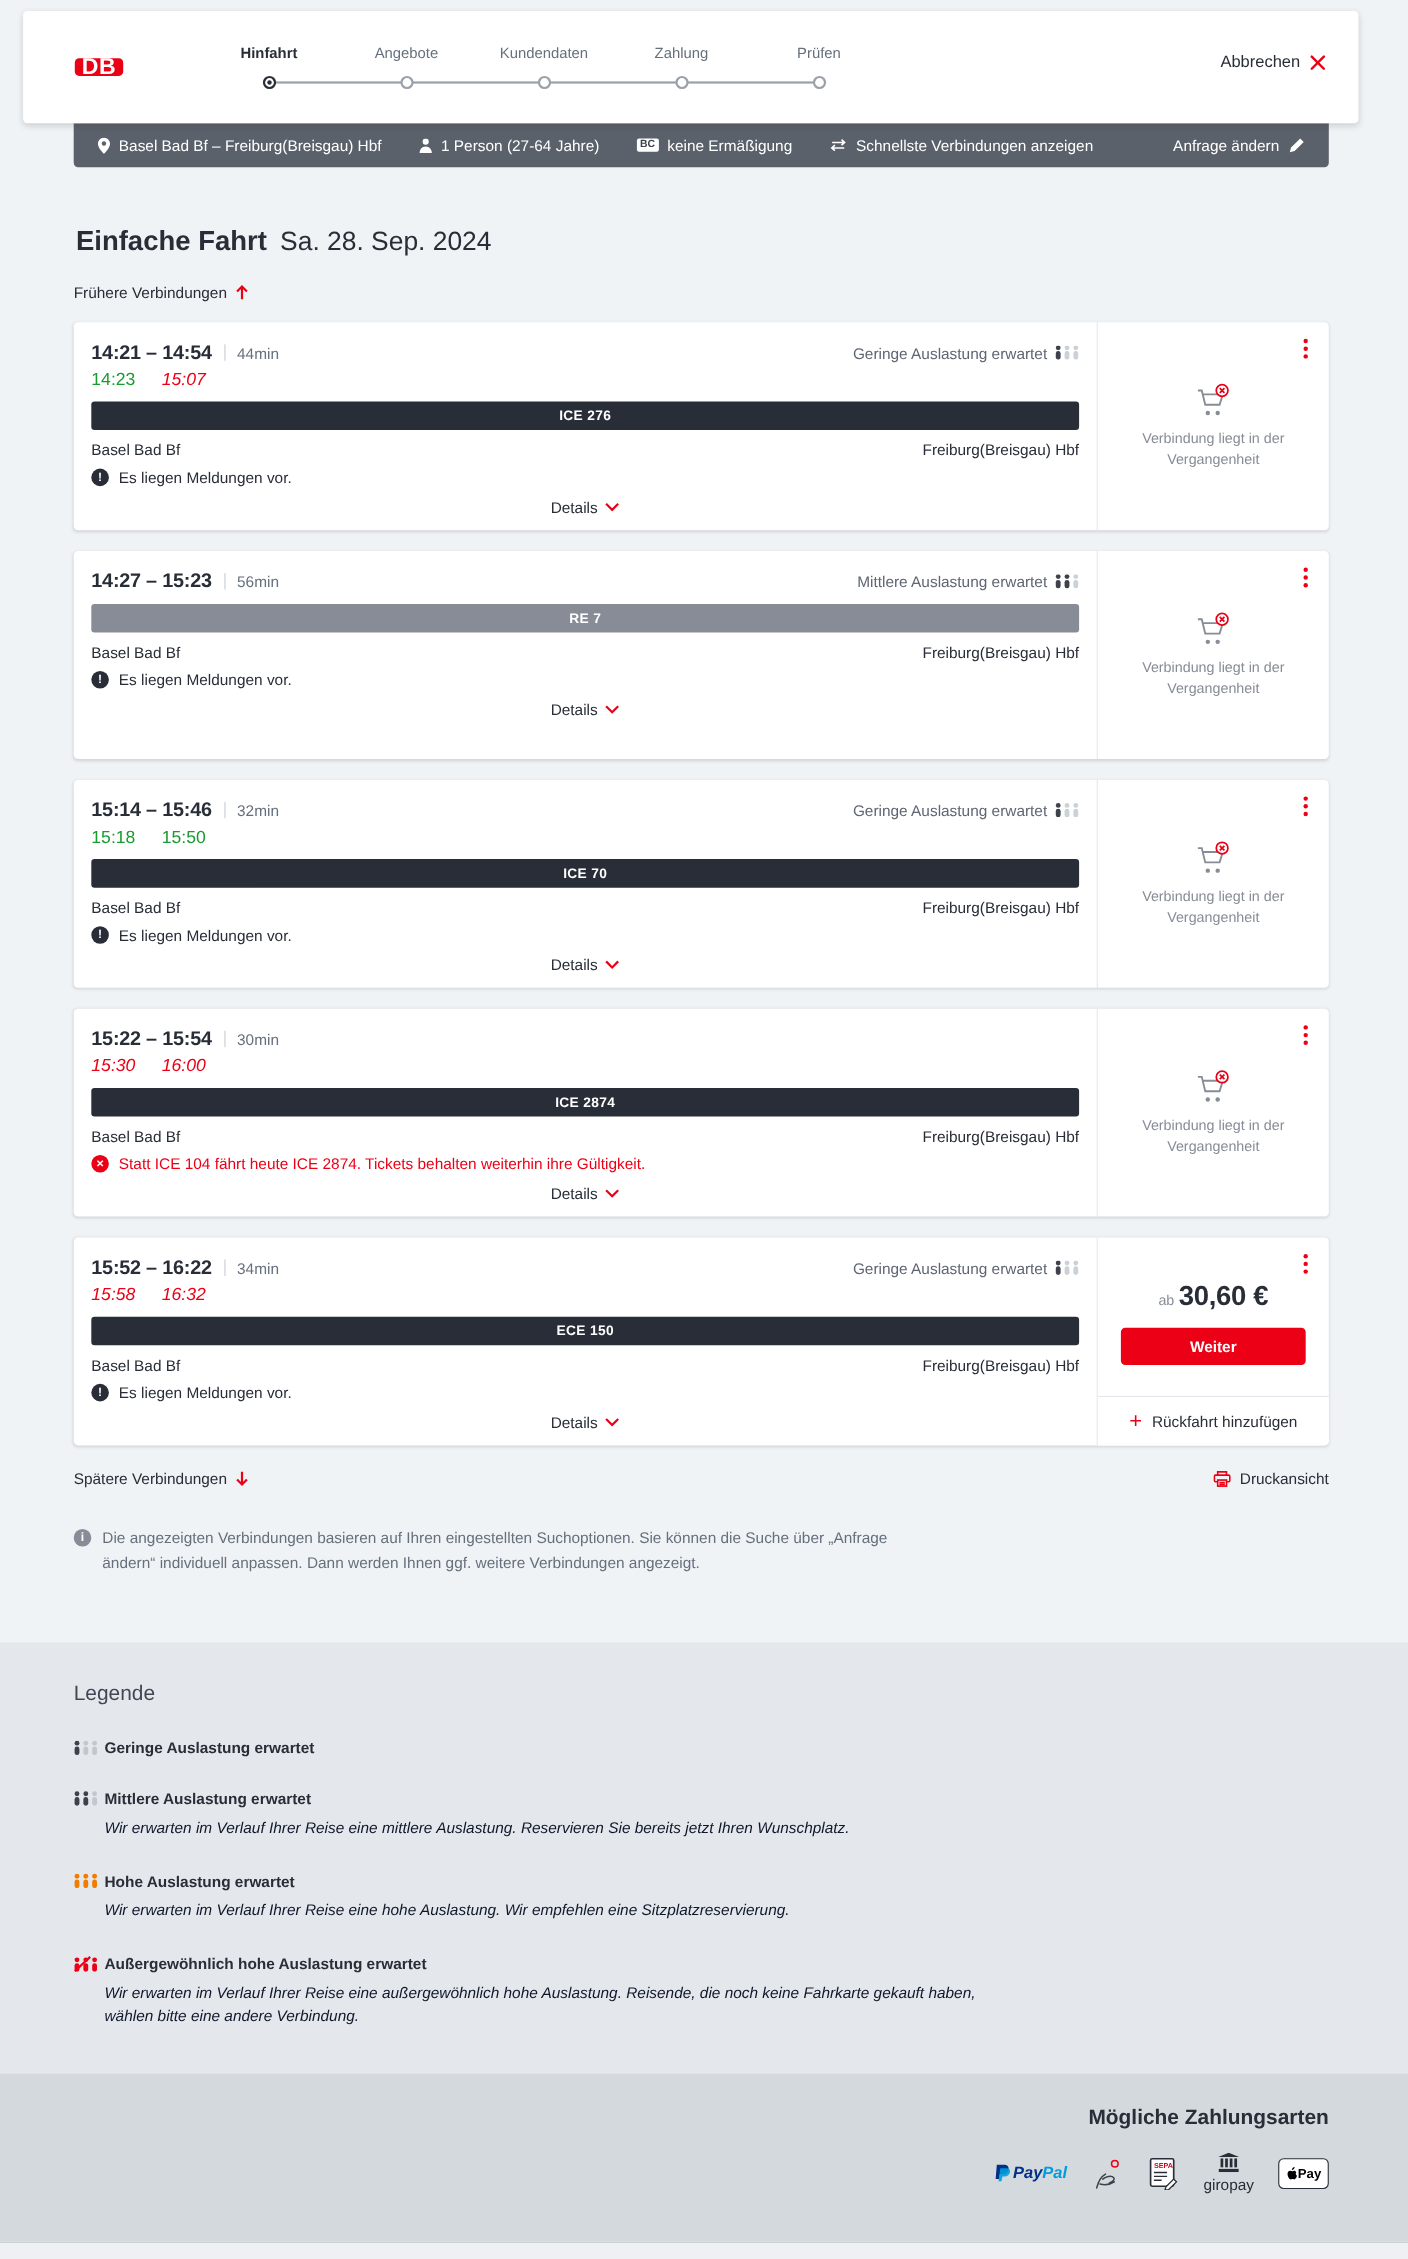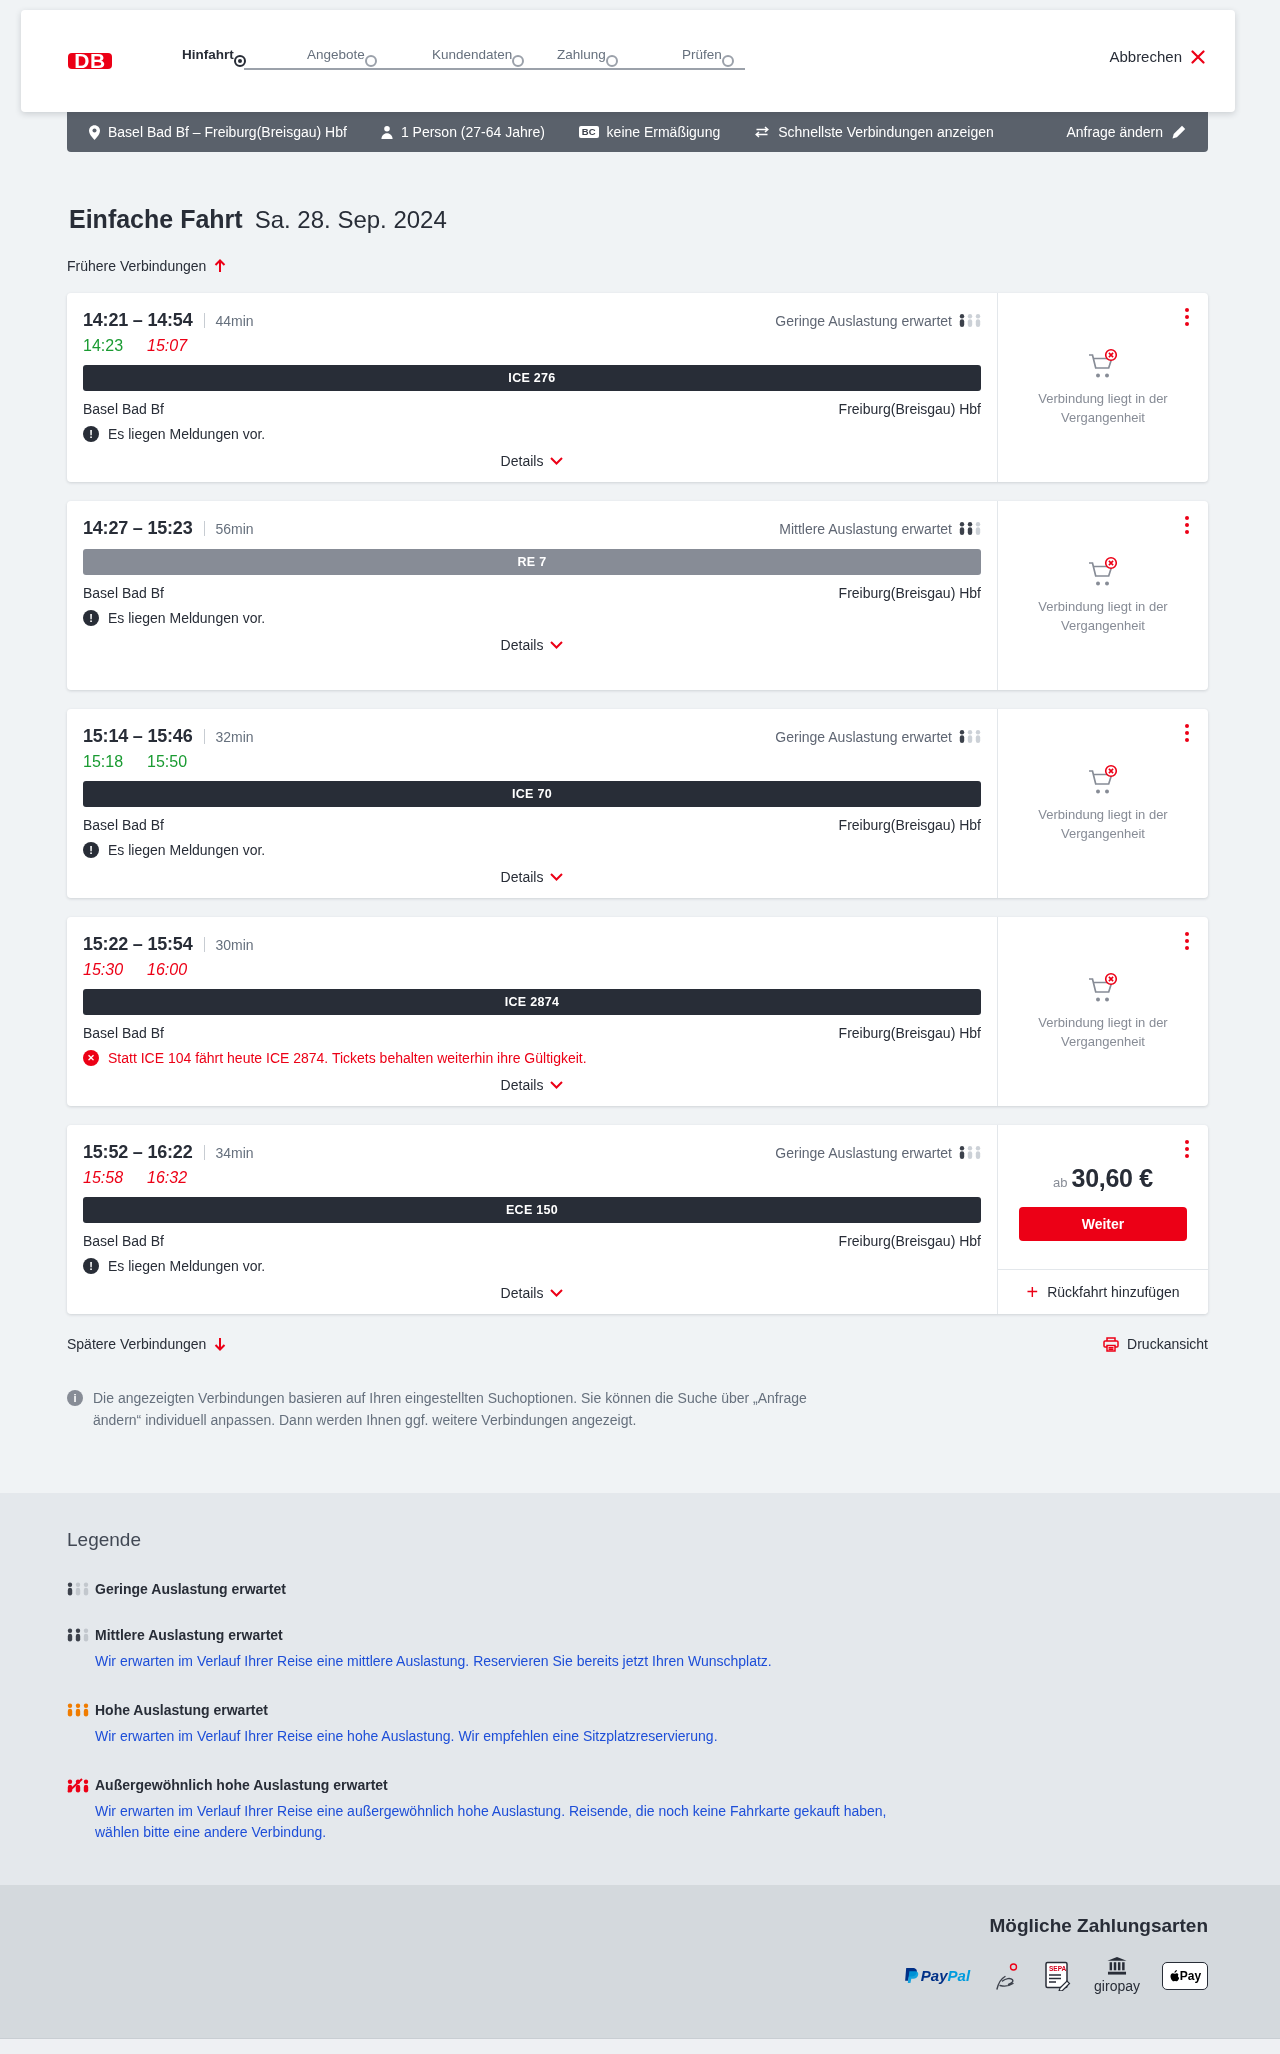--- a/index.html
+++ b/index.html
@@ -23,21 +23,21 @@
     margin-left: 47px; width: 44px; height: 16px; background: #ec0016;
     border-radius: 4px; color: #fff; font-weight: 800; font-size: 21px;
     display: flex; align-items: center; justify-content: center;
     letter-spacing: 0.5px; font-style: normal;
   }
   .steps { margin-left: 70px; position: relative; display: flex; width: 625px; }
   .steps-line {
     position: absolute; left: 62px; right: 62px; bottom: 5px; height: 2px;
     background: #9ba1aa;
   }
-  .step { width: 125px; display: flex; align-items: center; cursor: pointer; }
+  .step { width: 125px; display: flex; flex-direction: column; align-items: center; cursor: pointer; }
   .step-label { font-size: 13.5px; color: #66707d; margin-bottom: 13px; }
   .step.active .step-label { color: #282d37; font-weight: 700; }
   .step-dot {
     width: 12px; height: 12px; border-radius: 50%; background: #fff;
     border: 2px solid #9ba1aa; position: relative; z-index: 1;
   }
   .step.active .step-dot { border-color: #282d37; }
   .step.active .step-dot::after {
     content:""; position:absolute; left:2px; top:2px; width:4px; height:4px;
     border-radius:50%; background:#282d37;
@@ -143,21 +143,21 @@
     font-size: 11px; font-weight: 700; font-style: normal; display: inline-flex;
     align-items: center; justify-content: center; flex: 0 0 16px; margin-top: 2px;
   }
 
   
   .legend-section { background: #e4e8ec; padding: 36px 0 42px; }
   .legend-title { font-size: 19px; font-weight: 400; color: #414854; }
   .legend-item { position: relative; padding-left: 28px; margin-top: 30px; }
   .legend-item .licon { position: absolute; left: 0; top: 1px; }
   .legend-label { font-size: 14px; font-weight: 700; color: #282d37; }
-  .legend-desc { font-size: 14px; color: #1d4ed8; margin-top: 8px; line-height: 1.5; width: 800px; }
+  .legend-desc { font-size: 14px; color: #0f172a; margin-top: 8px; line-height: 1.5; width: 800px; font-style: italic; }
   .legend-desc:empty { display: none; margin: 0; }
 
   
   .pay-section { background: #d4d9dd; padding: 30px 0 44px; }
   .pay-inner { width: 1141px; margin-left: 67px; display: flex; flex-direction: column; align-items: flex-end; }
   .pay-title { font-size: 19px; font-weight: 700; color: #282d37; }
   .pay-icons { margin-top: 20px; display: flex; align-items: center; gap: 22px; }
   .pay-item { display: flex; flex-direction: column; align-items: center; gap: 2px; }
   .paypal { display: flex; align-items: center; font-style: italic; font-weight: 800; font-size: 15px; }
   .pp-dark { color: #003087; } .pp-light { color: #009cde; }

